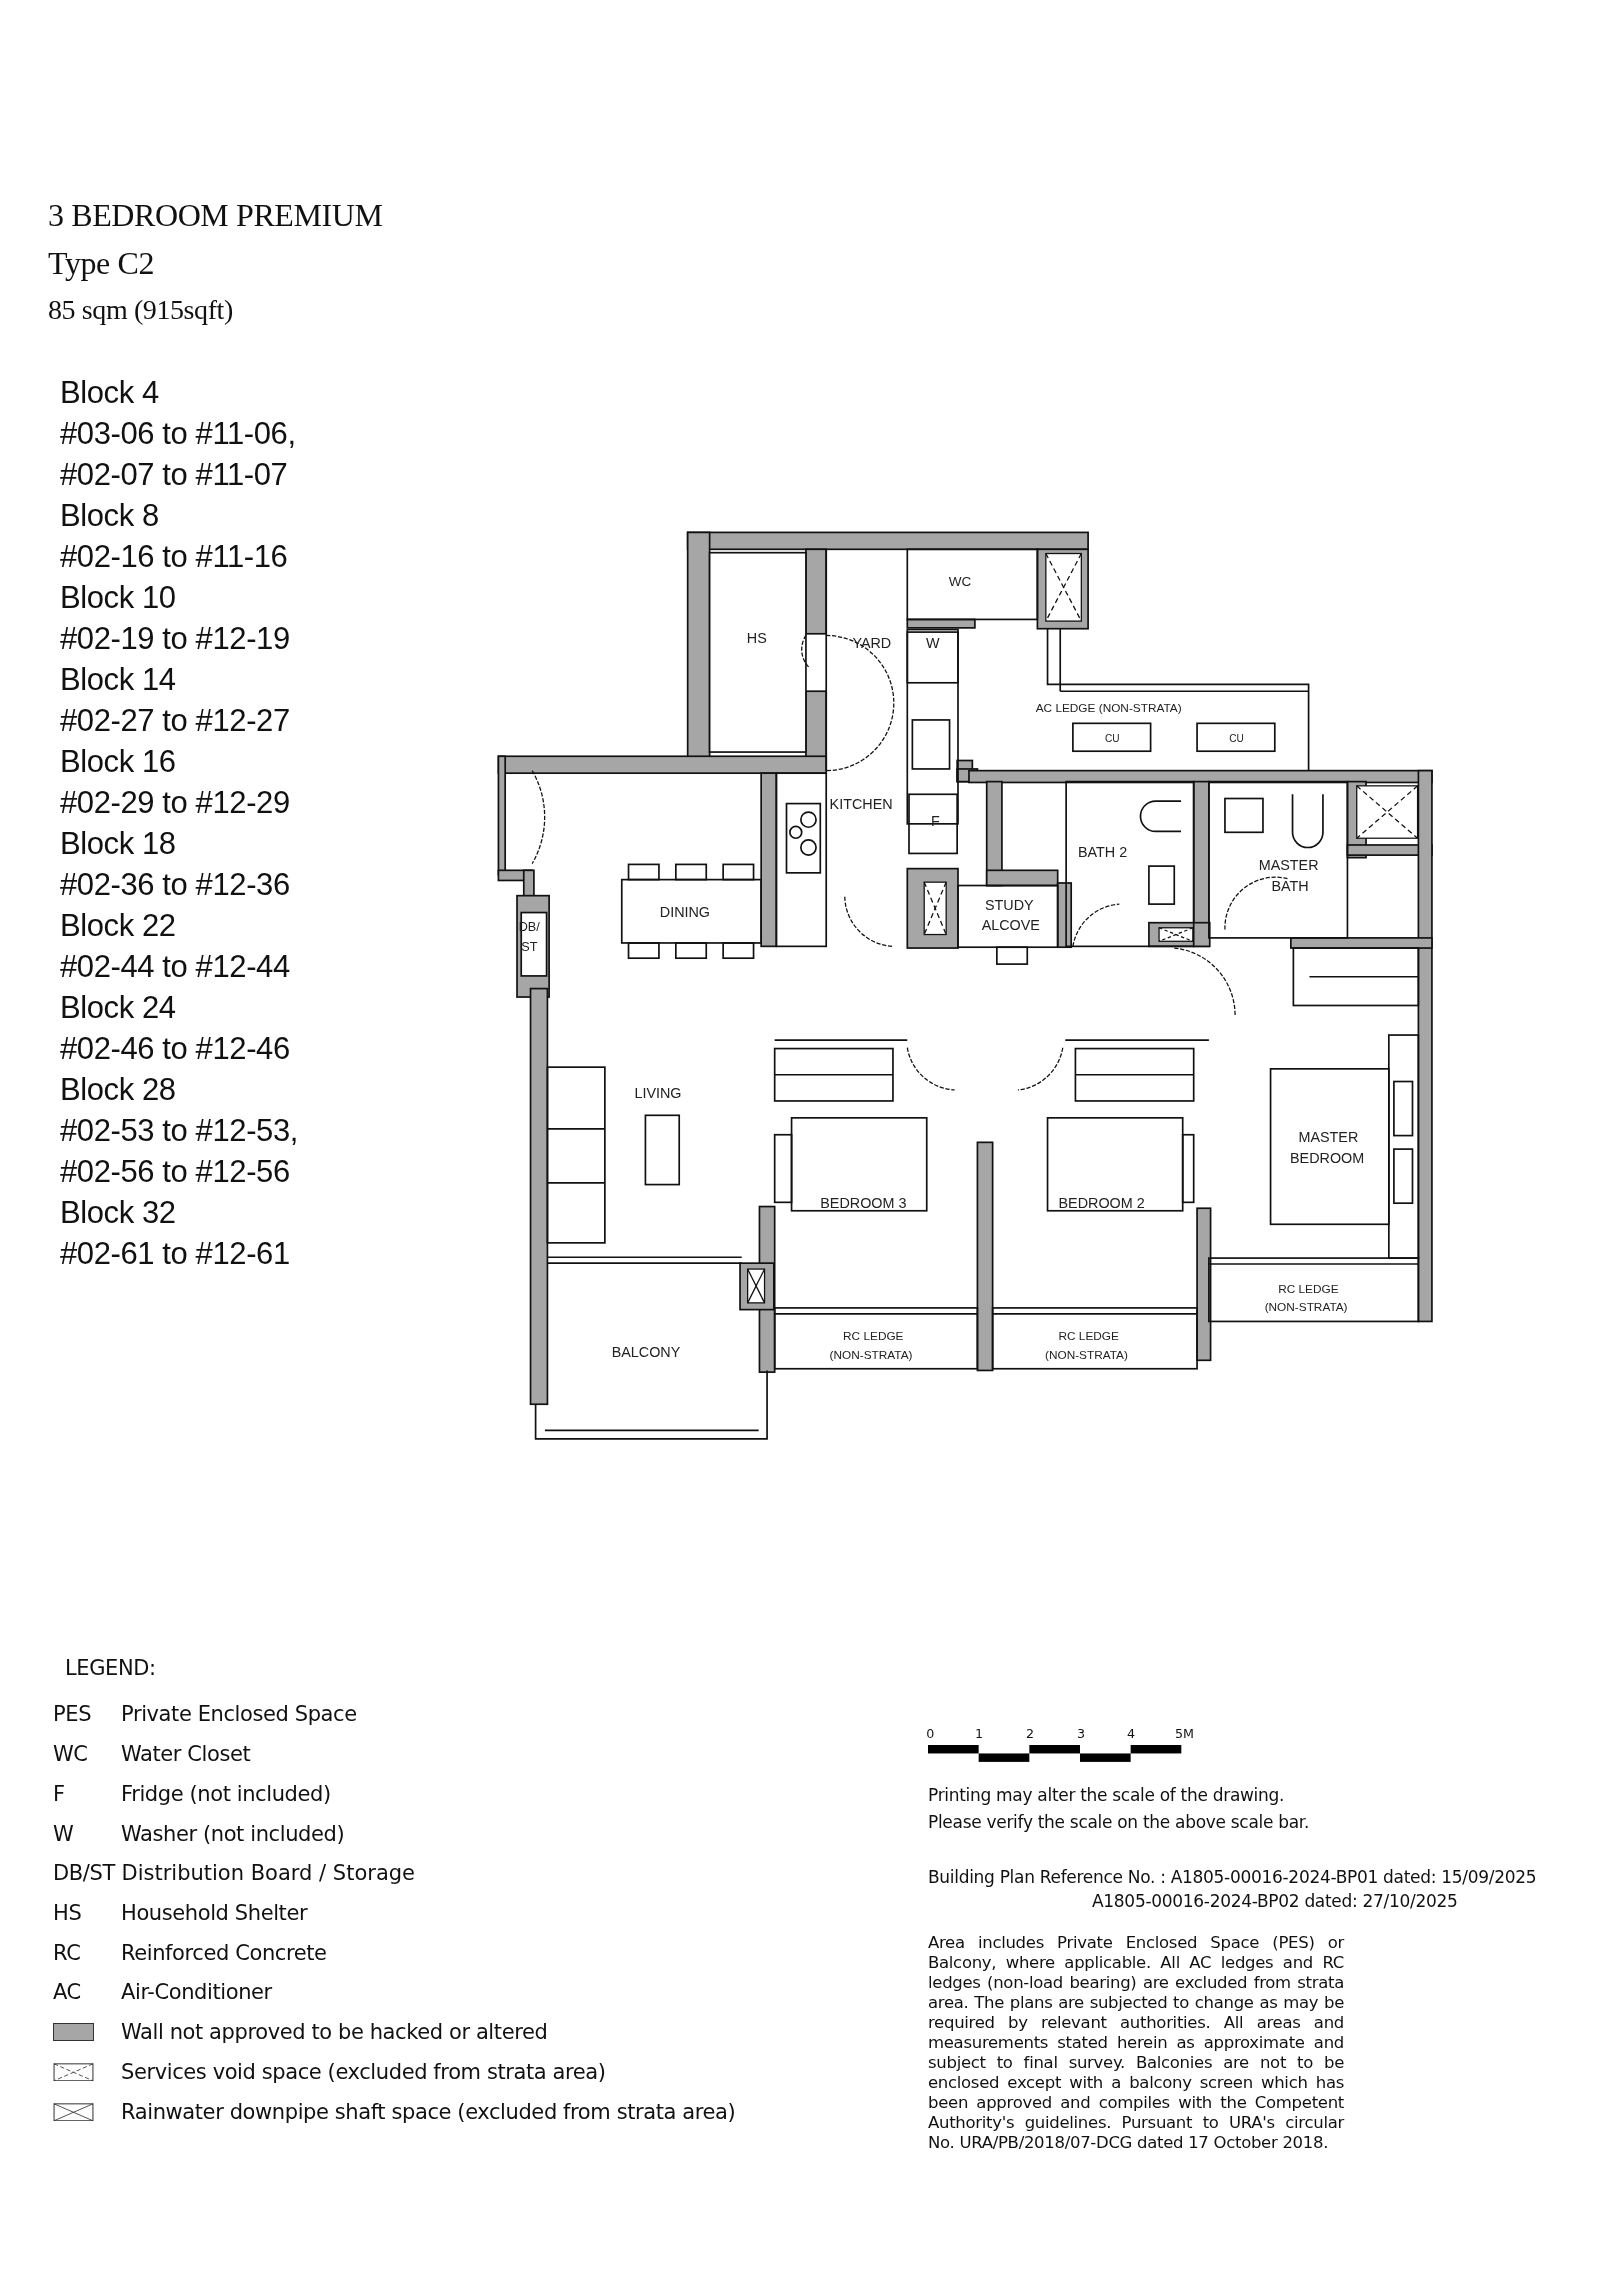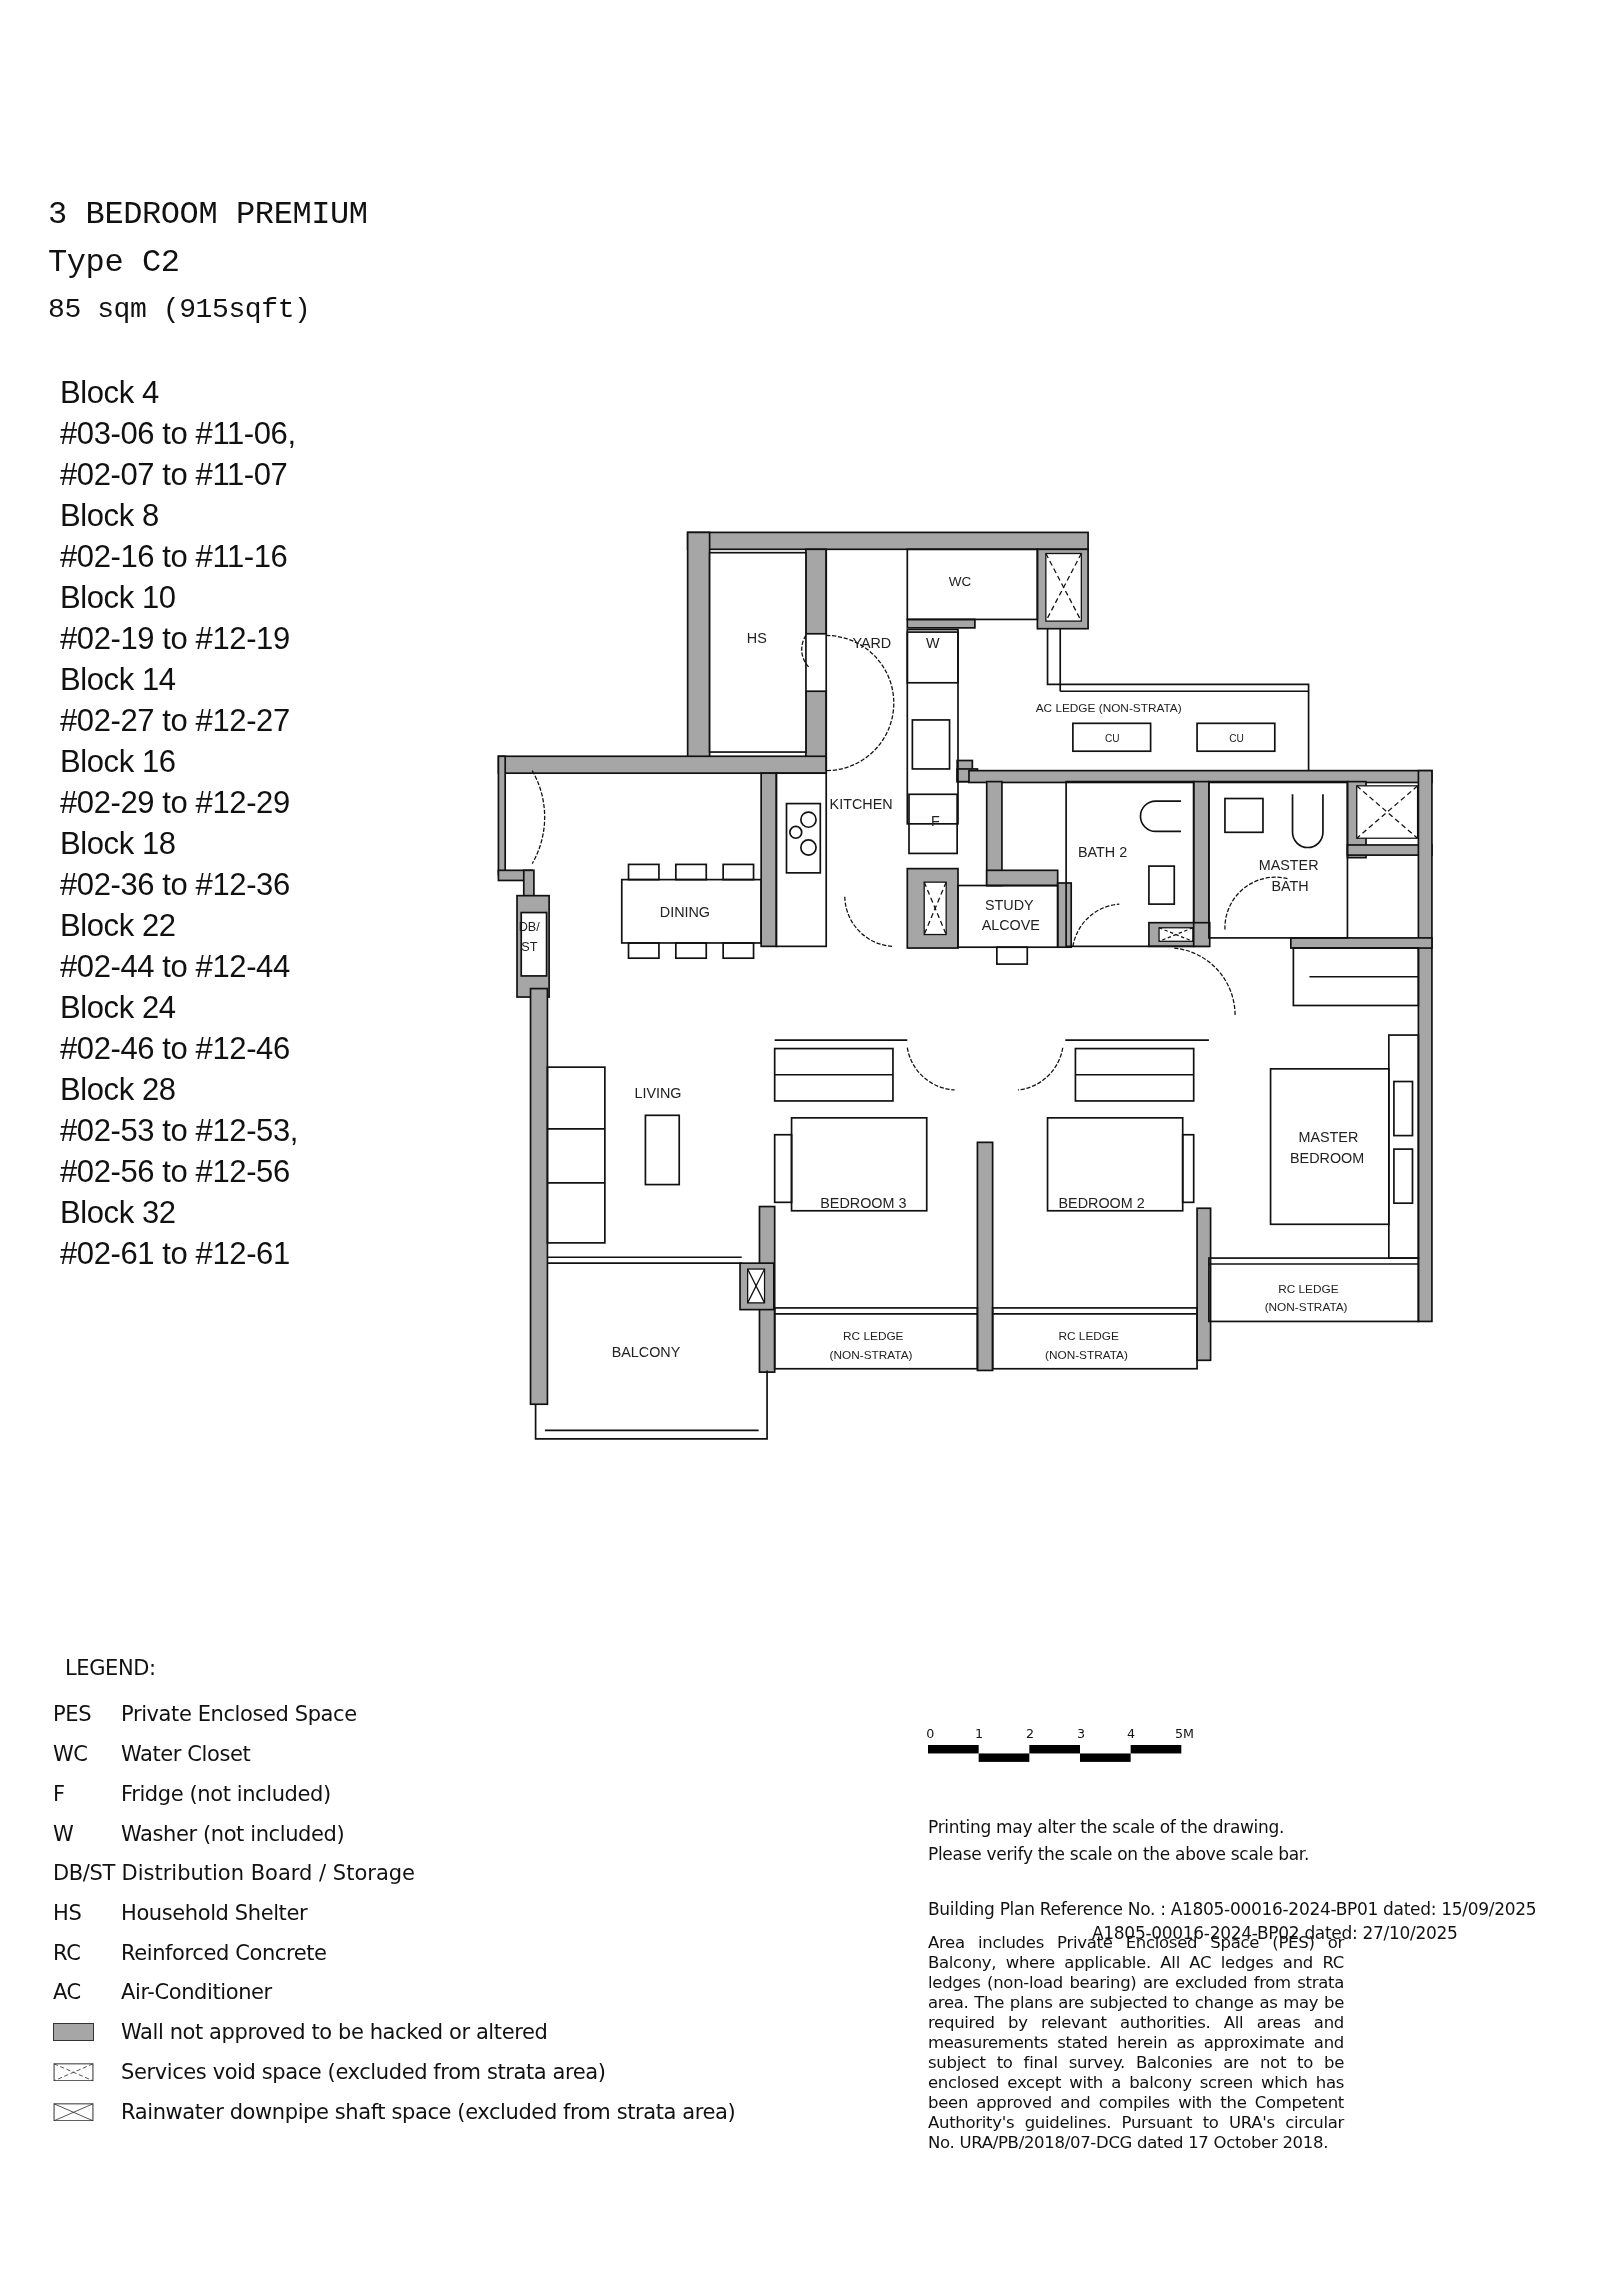--- a/index.html
+++ b/index.html
@@ -1,30 +1,30 @@
 <!DOCTYPE html>
 <html style="font-size:13.5px"><head>
 <meta charset="utf-8">
 <style>
   html, body { margin:0; padding:0; background:#ffffff; }
   body { width:1622px; height:2295px; position:relative; overflow:hidden; color:#111; }
   .abs { position:absolute; white-space:nowrap; }
-  .title { font-family:Liberation Mono, monospace; font-size:32px; left:48px; line-height:1; letter-spacing:-0.4px; }
+  .title { font-family:Liberation Serif, serif; font-size:32px; left:48px; line-height:1; letter-spacing:-0.4px; }
   .blocks { position:absolute; left:46px; top:372px; font-family:"Liberation Sans", sans-serif; font-size:31px; line-height:41px; letter-spacing:-0.4px;margin-left:14px; }
   .blocks div { white-space:nowrap; }
   .plan { position:absolute; left:0; top:0; }
   .legend { position:absolute; left:45px; top:1656px; font-family:"DejaVu Sans", sans-serif; font-size:21px; }
   .legend .hd { position:absolute; left:0; top:0; white-space:nowrap; letter-spacing:-0.4px;margin-left:20px; }
   .legend .row { position:absolute; left:8px; height:25px; white-space:nowrap; }
   .legend .abbr { position:absolute; left:0; top:0; letter-spacing:-0.4px; }
   .legend .desc { position:absolute; left:68px; top:0; letter-spacing:-0.4px; }
   .swatch { position:absolute; left:0; top:2.5px; width:41px; height:18.6px; }
   .scale { position:absolute; left:928px; top:1724px; }
   .scale .lbl { position:absolute; top:1.7px; font-family:"DejaVu Sans", sans-serif; font-size:12.7px; }
-  .note { font-family:"DejaVu Sans", sans-serif; font-size:17px; letter-spacing:-0.3px;margin-top:32px; }
+  .note { font-family:"DejaVu Sans", sans-serif; font-size:17px; letter-spacing:-0.3px; }
   .para { position:absolute; left:928px; top:1933px; width:416px; font-family:"DejaVu Sans", sans-serif; font-size:16.5px; line-height:20px; text-align:justify; letter-spacing:-0.3px; }
   svg text { font-family:"Liberation Sans", sans-serif; fill:#222; }
 </style>
 </head>
 <body>
 
 <div class="abs title" style="top:199px;">3 BEDROOM PREMIUM</div>
 <div class="abs title" style="top:247px;">Type C2</div>
 <div class="abs title" style="top:296px;font-size:28px;">85 sqm (915sqft)</div>
 

